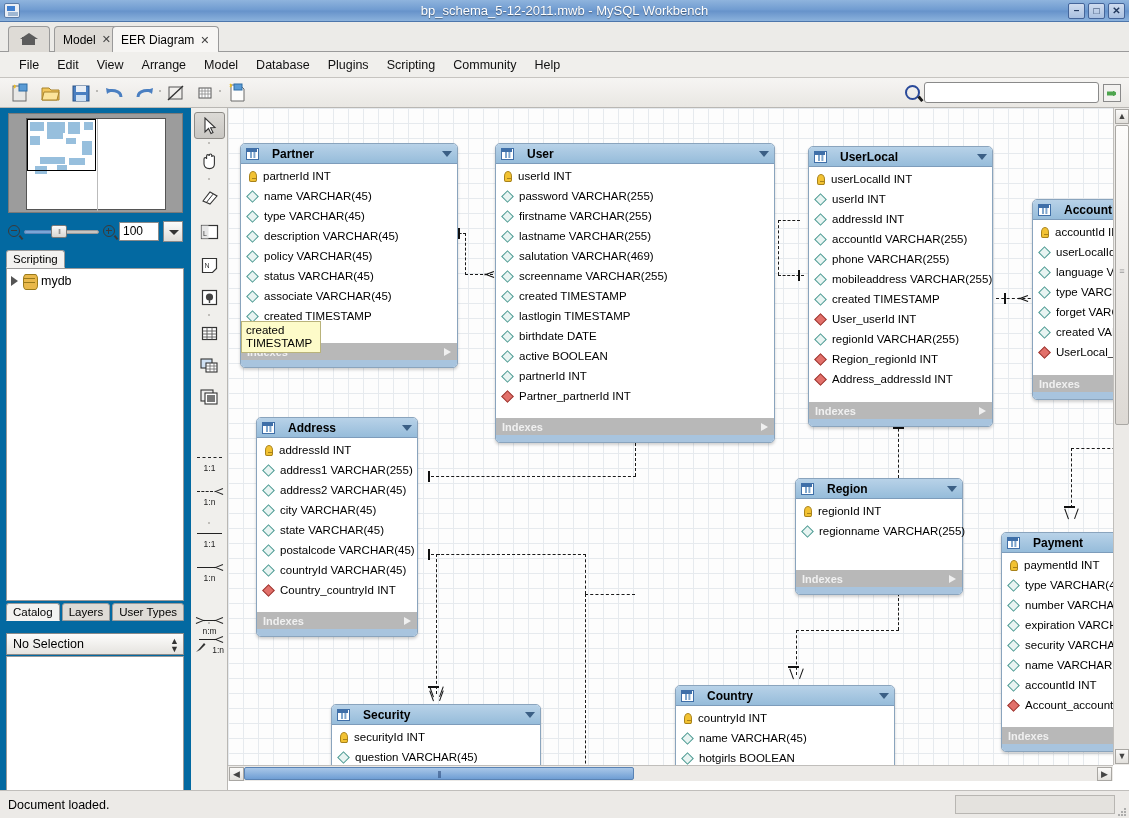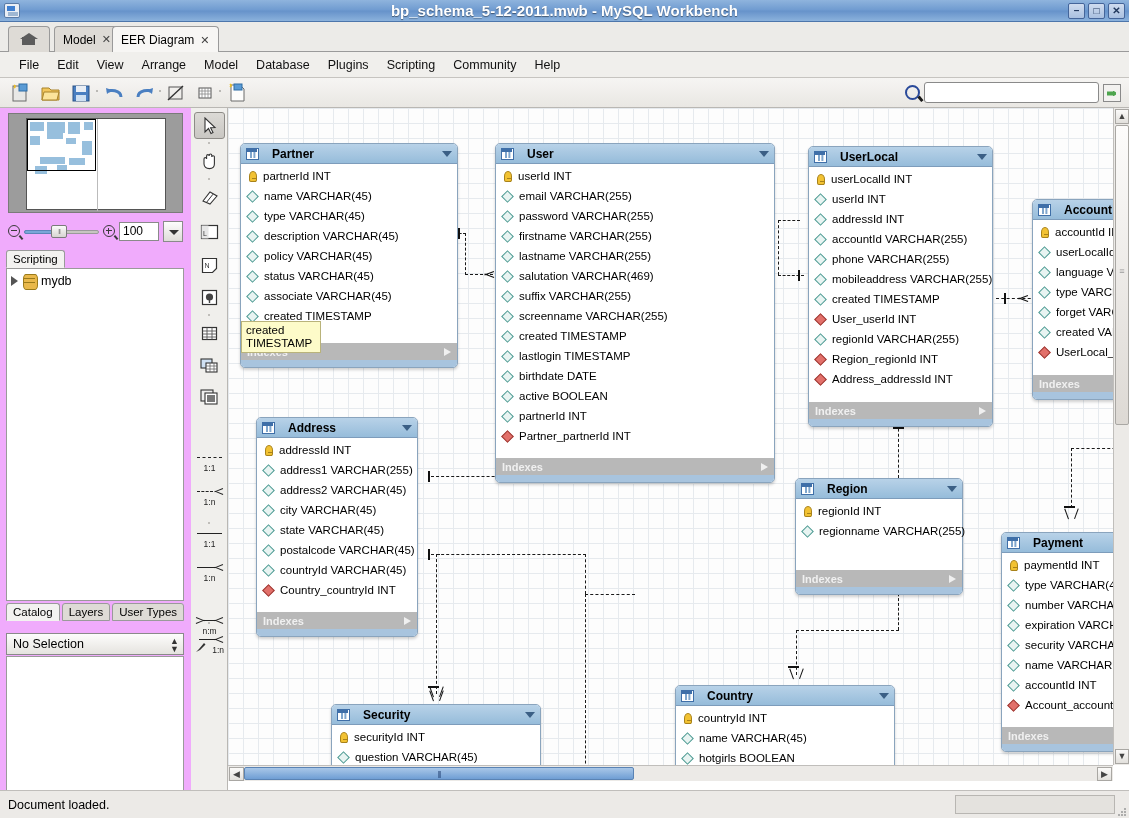--- a/index.html
+++ b/index.html
@@ -6,21 +6,21 @@
   * { box-sizing: border-box; margin:0; padding:0; }
   html,body { width:1129px; height:818px; overflow:hidden;
     font-family:"Liberation Sans", sans-serif; font-size:12px; color:#000; }
   body { background:#d6d2cc; }
 
   
   #titlebar { position:absolute; left:0; top:0; width:1129px; height:22px;
     background:linear-gradient(180deg,#8fb4dd 0%,#6f9bd0 48%,#6692ca 52%,#8bb2dc 100%);
     border-bottom:1px solid #4d76ab; display:flex; align-items:center; }
   #titlebar .wintitle { position:absolute; left:0; right:0; text-align:center;
-    font-weight:bold; font-size:15px; color:#ffffff; text-shadow:0 1px 1px rgba(0,0,0,.45); }
+    font-weight:normal; font-size:13px; color:#ffffff; text-shadow:0 1px 1px rgba(0,0,0,.45); }
   #appicon { margin-left:4px; width:16px; height:15px; background:#e9eef5;
     border:1px solid #5a7ba6; border-radius:2px; position:relative; z-index:2; }
   #appicon:before { content:""; position:absolute; left:2px; top:2px; width:8px; height:5px;
     background:#3f7fd0; }
   #appicon:after { content:""; position:absolute; left:3px; top:8px; width:10px; height:4px;
     background:#9fb7d2; }
   .winbtns { position:absolute; right:4px; top:3px; display:flex; gap:3px; z-index:2; }
   .winbtn { width:17px; height:16px; border:1px solid #44659a; border-radius:2px;
     background:linear-gradient(180deg,#cfdcef,#a9c0e0); position:relative; cursor:pointer; }
   .winbtn i { position:absolute; color:#20375c; font-style:normal; font-size:10px;
@@ -62,21 +62,21 @@
      position:relative; }
   .magnifier:after{content:"";position:absolute;width:2.5px;height:6px;background:#1a1a1a;
      right:-3px;bottom:-4px;transform:rotate(-40deg);}
   #gobtn { width:18px; height:18px; border:1px solid #8a8a8a; background:#f3f2f0;
      position:relative; cursor:pointer; }
   #gobtn:after{content:"";position:absolute;left:3px;top:6px;width:9px;height:5px;
      background:#4ea54e;clip-path:polygon(0 1px,6px 1px,6px 0,11px 3px,6px 6px,6px 5px,0 5px);}
 
   
   #leftpanel { position:absolute; left:0; top:108px; width:230px; height:682px;
-     background:#f0abfc; border-right:1px solid #b9b7b3; }
+     background:#0369a1; border-right:1px solid #b9b7b3; }
   #navcanvas { position:absolute; left:8px; top:5px; width:175px; height:100px;
      background:#9c9c9c; border:1px solid #7a7a7a; }
   #navpage { position:absolute; left:17px; top:4px; width:140px; height:92px; background:#fff;
      border:1px solid #555; }
   #navsplit { position:absolute; left:70px; top:0; width:1px; height:92px; background:#bbb; }
   #navview { position:absolute; left:0px; top:0px; width:69px; height:52px;
      border:1.5px solid #000; }
   .nbox { position:absolute; background:#97bfdd; }
   #zoomrow { position:absolute; left:8px; top:110px; width:175px; height:26px;
      display:flex; align-items:center; gap:4px; }
@@ -631,41 +631,33 @@
         <span class="tname">User</span>
         <span class="caret"></span>
       </div>
       <div class="erbody">
         <div class="ercol">
             <span class="ci pk"></span>
             <span>userId INT</span>
           </div>
         <div class="ercol">
             <span class="ci d"></span>
-            <span>email VARCHAR(255)</span>
-          </div>
-        <div class="ercol">
-            <span class="ci d"></span>
             <span>password VARCHAR(255)</span>
           </div>
         <div class="ercol">
             <span class="ci d"></span>
             <span>firstname VARCHAR(255)</span>
           </div>
         <div class="ercol">
             <span class="ci d"></span>
             <span>lastname VARCHAR(255)</span>
           </div>
         <div class="ercol">
             <span class="ci d"></span>
             <span>salutation VARCHAR(469)</span>
-          </div>
-        <div class="ercol">
-            <span class="ci d"></span>
-            <span>suffix VARCHAR(255)</span>
           </div>
         <div class="ercol">
             <span class="ci d"></span>
             <span>screenname VARCHAR(255)</span>
           </div>
         <div class="ercol">
             <span class="ci d"></span>
             <span>created TIMESTAMP</span>
           </div>
         <div class="ercol">

